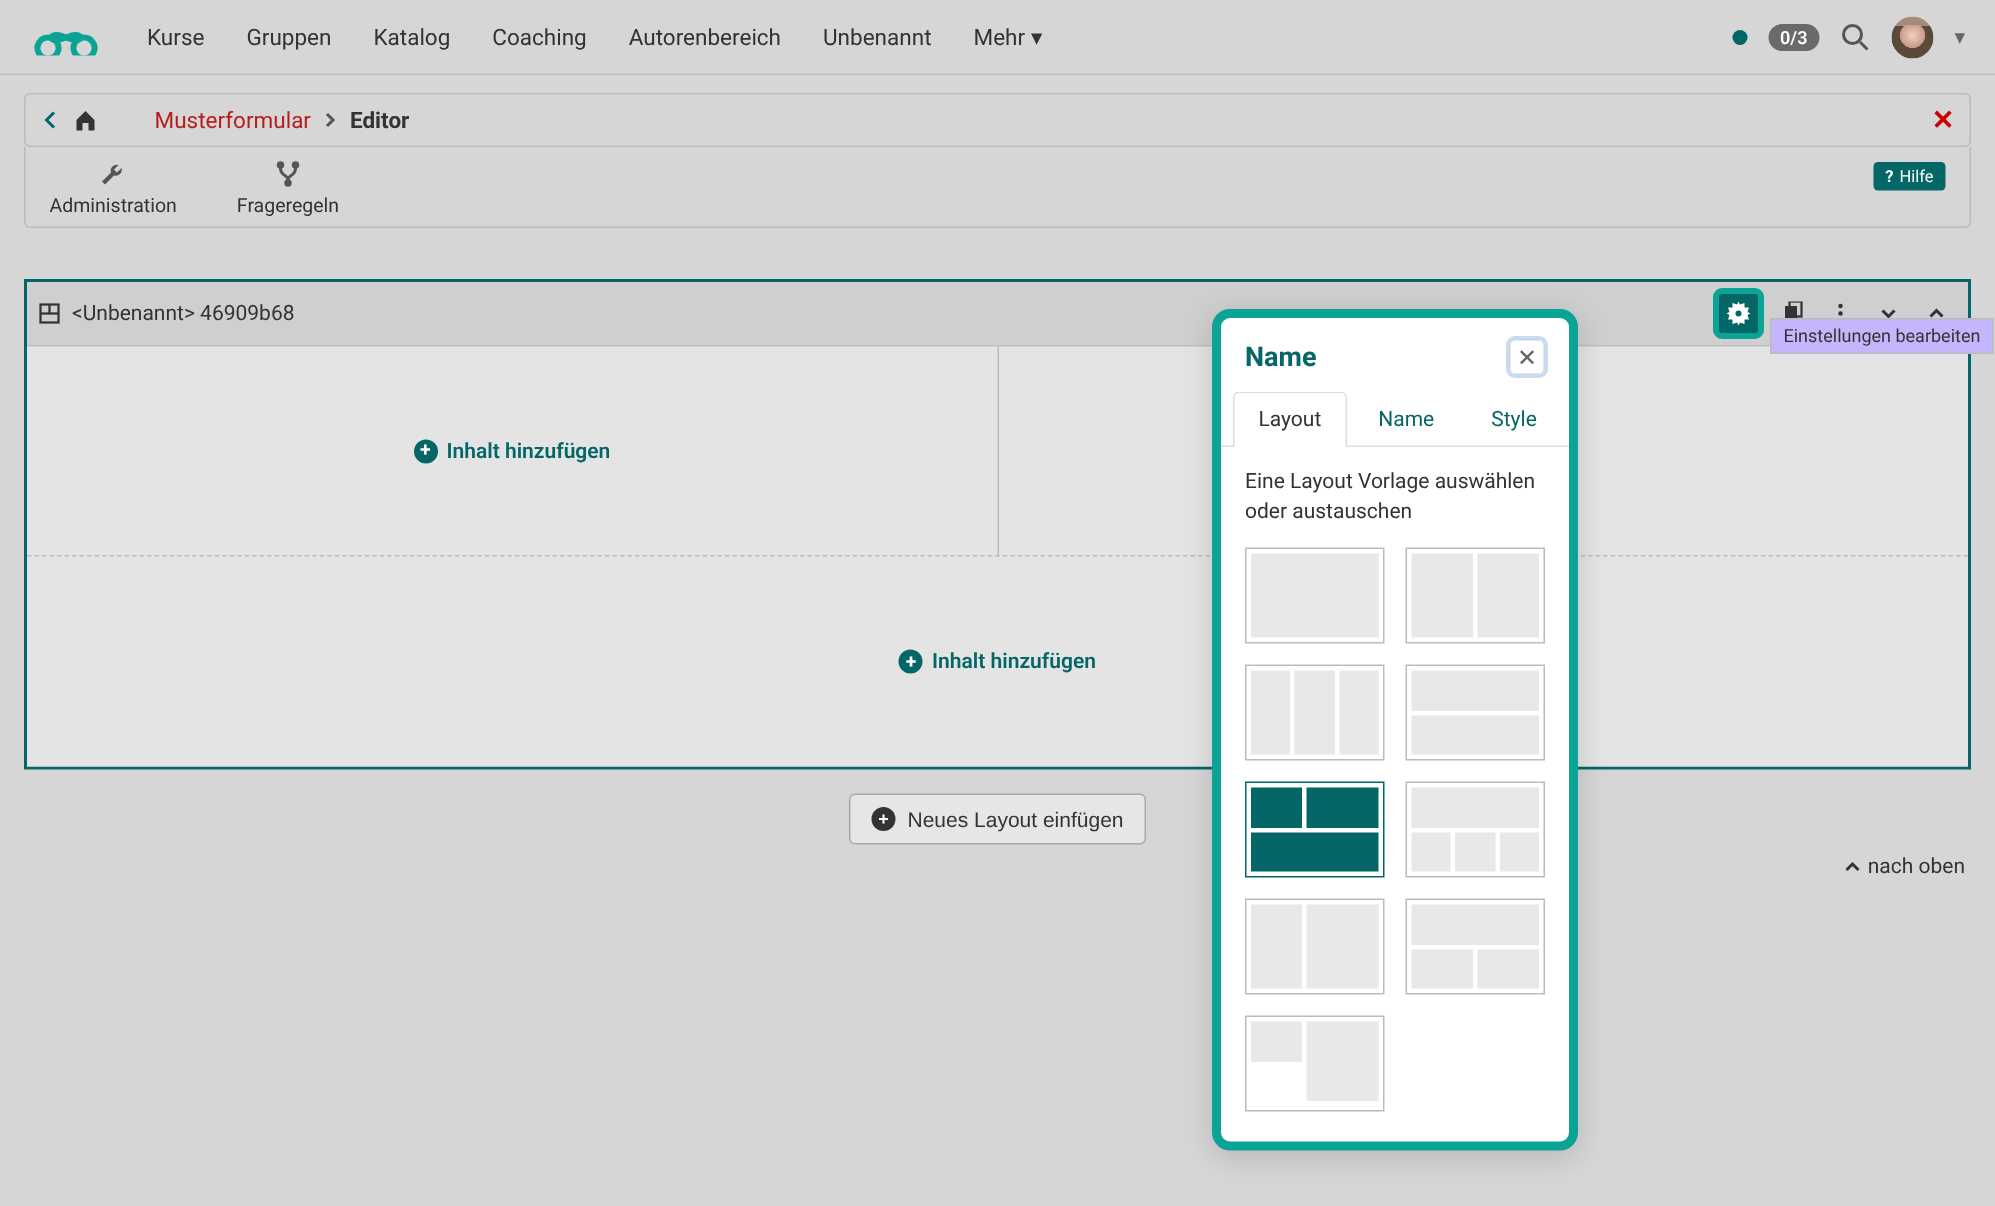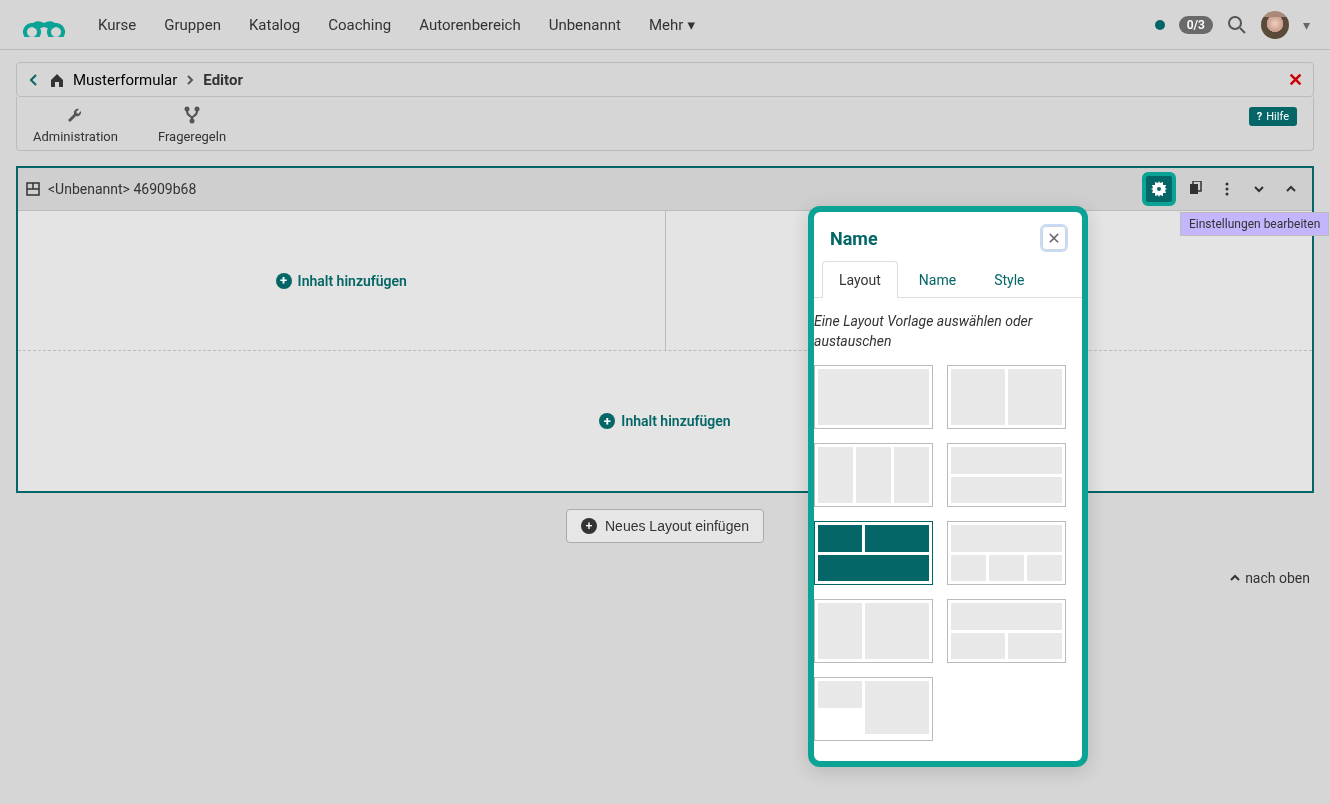--- a/index.html
+++ b/index.html
@@ -81,21 +81,21 @@
     display: flex;
     align-items: center;
     gap: 8px;
     font-size: 15px;
     position: relative;
   }
   .crumb-back, .crumb-home {
     color: #046666;
     cursor: pointer;
   }
-  .crumb-text { color: #000000; }
+  .crumb-text { color: #b91c1c; margin-left: 30px; }
   .crumb-sep { color: #666; }
   .crumb-bold { font-weight: 700; color: #333; }
   .crumb-close {
     margin-left: auto;
     color: #cc0000;
     font-size: 18px;
     font-weight: 700;
     cursor: pointer;
   }
 
@@ -127,21 +127,21 @@
     padding: 3px 8px;
     border-radius: 3px;
     display: flex;
     align-items: center;
     gap: 4px;
     cursor: pointer;
   }
 
   
   .layout-block {
-    margin-top: 15px;
+    margin-top: 34px;
     border: 2px solid #046666;
   }
   .layout-header {
     background: #cfcfcf;
     border-bottom: 1px solid #bbb;
     padding: 4px 8px;
     display: flex;
     align-items: center;
     gap: 8px;
     font-size: 14px;
@@ -248,21 +248,21 @@
     padding: 4px 8px;
     color: #333;
     z-index: 20;
   }
 
   
   .popover {
     position: absolute;
     top: 206px;
     left: 808px;
-    width: 280px;
+    width: 244px;
     background: #fff;
     border: 6px solid #0aa396;
     border-radius: 12px;
     z-index: 15;
     box-shadow: 0 4px 20px rgba(0,0,0,0.15);
   }
   .popover-header {
     display: flex;
     align-items: center;
     justify-content: space-between;
@@ -299,22 +299,21 @@
     position: relative;
     top: 1px;
   }
   .ptab.active {
     color: #333;
     border-color: #ddd;
     background: #fff;
     border-radius: 4px 4px 0 0;
   }
   .popover-body {
-    padding: 14px 16px 20px 0;
-    font-style: italic;
+    padding: 14px 16px 20px 16px;
   }
   .popover-desc {
     font-size: 14px;
     color: #333;
     margin-bottom: 14px;
     line-height: 1.4;
   }
   .layout-grid {
     display: grid;
     grid-template-columns: 1fr 1fr;

